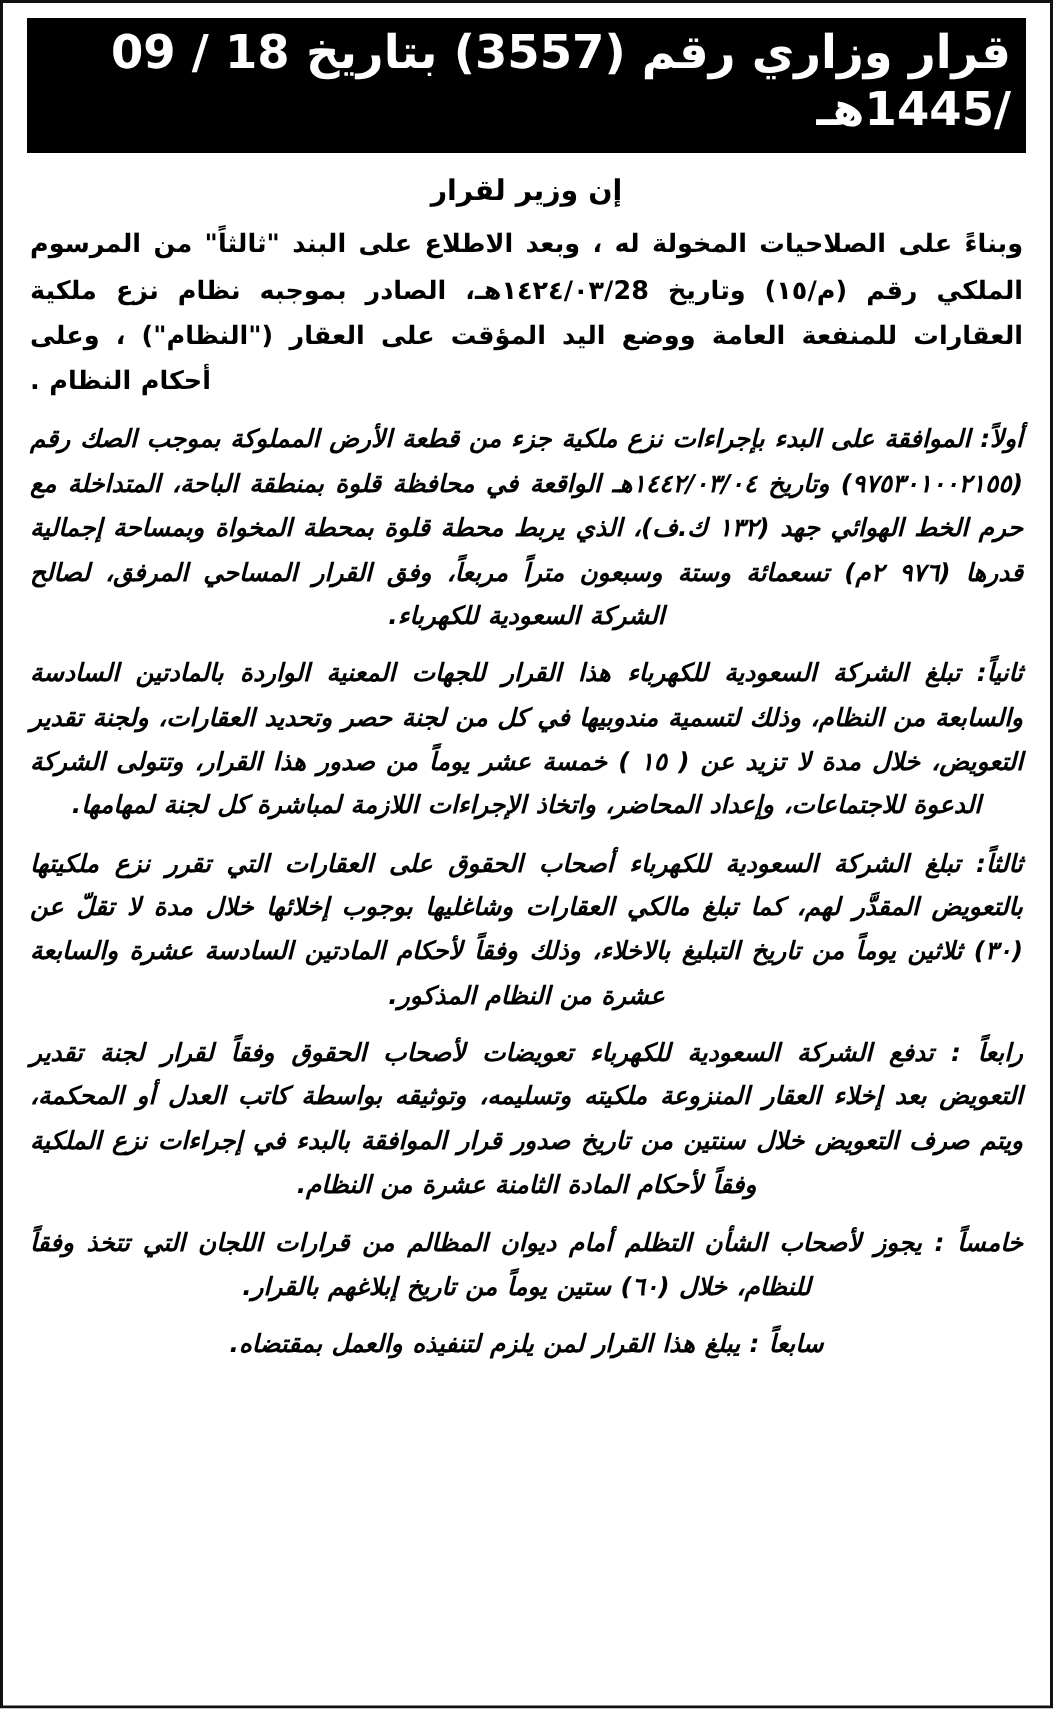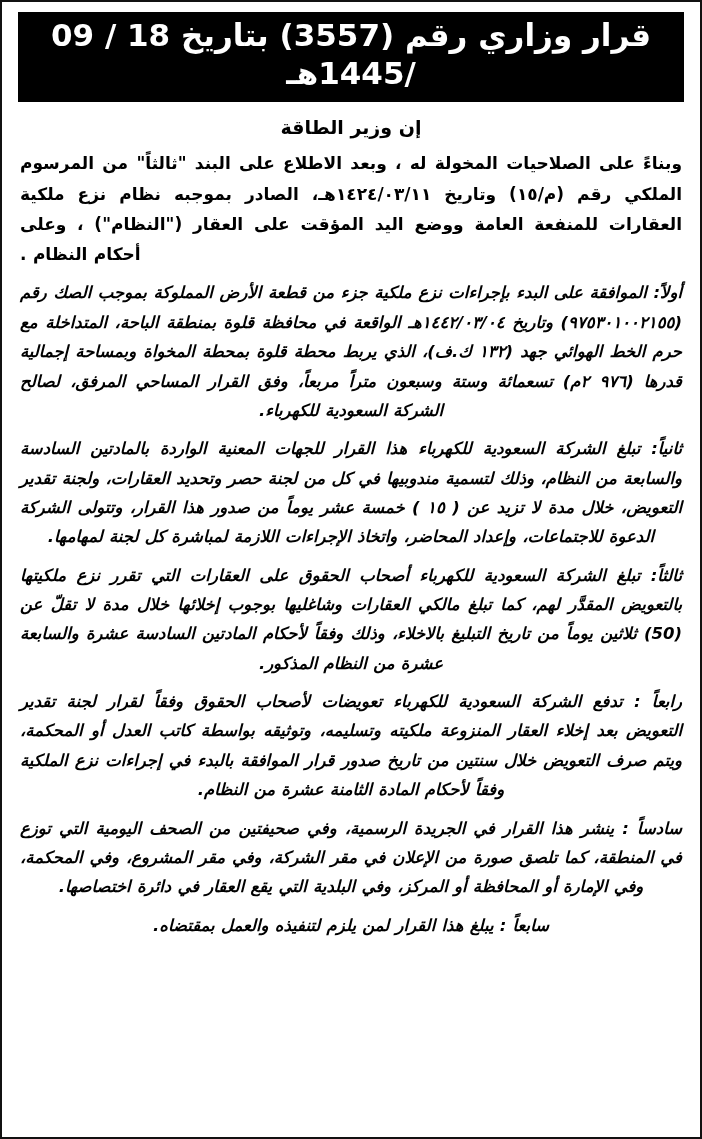--- a/index.html
+++ b/index.html
@@ -25,21 +25,21 @@
     height: 100%;
     padding: 8px 14px 6px 14px;
     display: flex;
     flex-direction: column;
   }
 
   
   .banner {
     background: #000000;
     color: #ffffff;
-    text-align: center;
+    text-align: right;
     padding: 5px 10px 9px 10px;
     margin: 2px 2px 0 2px;
   }
   .banner-line {
     font-size: 31px;
     font-weight: bold;
     line-height: 1.22;
     letter-spacing: 0px;
     direction: rtl;
     unicode-bidi: isolate;
@@ -96,33 +96,33 @@
 
 <div class="page">
   <div class="page-inner">
 
     <div class="banner">
       <div class="banner-line">قرار وزاري رقم (3557) بتاريخ 18 / 09 /1445هـ</div>
     </div>
 
     <div class="body">
 
-      <div class="subtitle">إن وزير الطاقة</div>
+      <div class="subtitle">إن وزير لقرار</div>
 
-      <p class="para preamble">وبناءً على الصلاحيات المخولة له ، وبعد الاطلاع على البند "ثالثاً" من المرسوم الملكي رقم (م/١٥) وتاريخ ١٤٢٤/٠٣/١١هـ، الصادر بموجبه نظام نزع ملكية العقارات للمنفعة العامة ووضع اليد المؤقت على العقار ("النظام") ، وعلى أحكام النظام .</p>
+      <p class="para preamble">وبناءً على الصلاحيات المخولة له ، وبعد الاطلاع على البند "ثالثاً" من المرسوم الملكي رقم (م/١٥) وتاريخ ١٤٢٤/٠٣/28هـ، الصادر بموجبه نظام نزع ملكية العقارات للمنفعة العامة ووضع اليد المؤقت على العقار ("النظام") ، وعلى أحكام النظام .</p>
 
 
       <p class="para clause">أولاً: الموافقة على البدء بإجراءات نزع ملكية جزء من قطعة الأرض المملوكة بموجب الصك رقم (٩٧٥٣٠١٠٠٢١٥٥) وتاريخ ١٤٤٢/٠٣/٠٤هـ الواقعة في محافظة قلوة بمنطقة الباحة، المتداخلة مع حرم الخط الهوائي جهد (١٣٢ ك.ف)، الذي يربط محطة قلوة بمحطة المخواة وبمساحة إجمالية قدرها (٩٧٦ ٢م) تسعمائة وستة وسبعون متراً مربعاً، وفق القرار المساحي المرفق، لصالح الشركة السعودية للكهرباء.</p>
 
       <p class="para clause">ثانياً: تبلغ الشركة السعودية للكهرباء هذا القرار للجهات المعنية الواردة بالمادتين السادسة والسابعة من النظام، وذلك لتسمية مندوبيها في كل من لجنة حصر وتحديد العقارات، ولجنة تقدير التعويض، خلال مدة لا تزيد عن ( ١٥ ) خمسة عشر يوماً من صدور هذا القرار، وتتولى الشركة الدعوة للاجتماعات، وإعداد المحاضر، واتخاذ الإجراءات اللازمة لمباشرة كل لجنة لمهامها.</p>
 
-      <p class="para clause">ثالثاً: تبلغ الشركة السعودية للكهرباء أصحاب الحقوق على العقارات التي تقرر نزع ملكيتها بالتعويض المقدَّر لهم، كما تبلغ مالكي العقارات وشاغليها بوجوب إخلائها خلال مدة لا تقلّ عن (50) ثلاثين يوماً من تاريخ التبليغ بالاخلاء، وذلك وفقاً لأحكام المادتين السادسة عشرة والسابعة عشرة من النظام المذكور.</p>
+      <p class="para clause">ثالثاً: تبلغ الشركة السعودية للكهرباء أصحاب الحقوق على العقارات التي تقرر نزع ملكيتها بالتعويض المقدَّر لهم، كما تبلغ مالكي العقارات وشاغليها بوجوب إخلائها خلال مدة لا تقلّ عن (٣٠) ثلاثين يوماً من تاريخ التبليغ بالاخلاء، وذلك وفقاً لأحكام المادتين السادسة عشرة والسابعة عشرة من النظام المذكور.</p>
 
       <p class="para clause">رابعاً : تدفع الشركة السعودية للكهرباء تعويضات لأصحاب الحقوق وفقاً لقرار لجنة تقدير التعويض بعد إخلاء العقار المنزوعة ملكيته وتسليمه، وتوثيقه بواسطة كاتب العدل أو المحكمة، ويتم صرف التعويض خلال سنتين من تاريخ صدور قرار الموافقة بالبدء في إجراءات نزع الملكية وفقاً لأحكام المادة الثامنة عشرة من النظام.</p>
 
+      <p class="para clause">خامساً : يجوز لأصحاب الشأن التظلم أمام ديوان المظالم من قرارات اللجان التي تتخذ وفقاً للنظام، خلال (٦٠) ستين يوماً من تاريخ إبلاغهم بالقرار.</p>
 
-      <p class="para clause">سادساً : ينشر هذا القرار في الجريدة الرسمية، وفي صحيفتين من الصحف اليومية التي توزع في المنطقة، كما تلصق صورة من الإعلان في مقر الشركة، وفي مقر المشروع، وفي المحكمة، وفي الإمارة أو المحافظة أو المركز، وفي البلدية التي يقع العقار في دائرة اختصاصها.</p>
 
       <p class="para clause">سابعاً : يبلغ هذا القرار لمن يلزم لتنفيذه والعمل بمقتضاه.</p>
 
     </div>
   </div>
 </div>
 
 </body></html>

